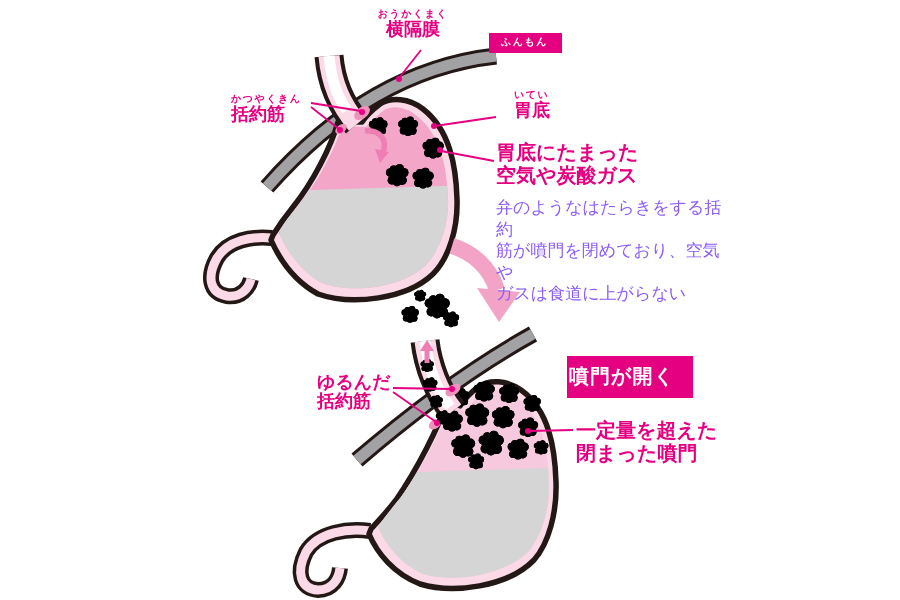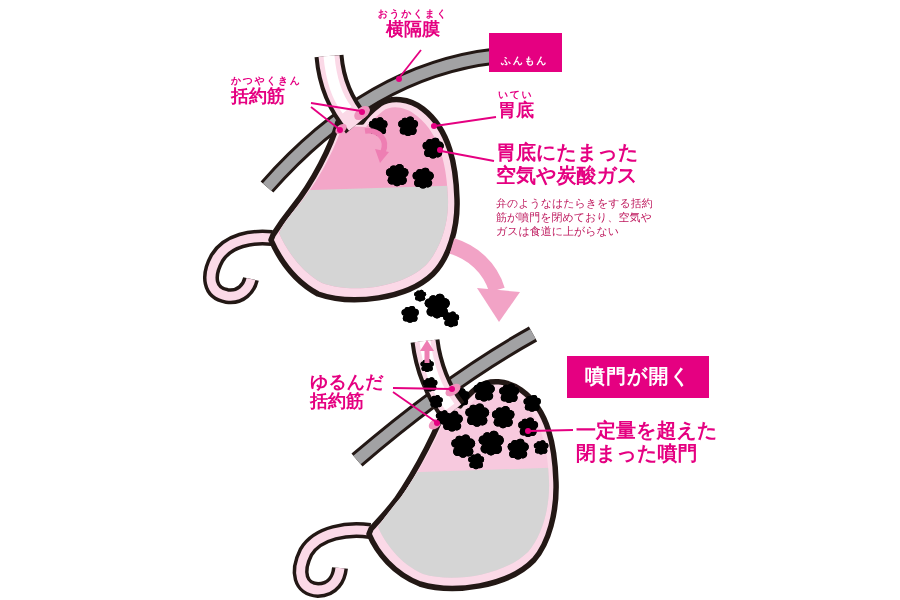--- a/index.html
+++ b/index.html
@@ -7,27 +7,27 @@
   .canvas{position:relative;width:768px;height:600px;background:#ffffff;overflow:hidden;
           font-family:"DejaVu Sans",sans-serif;}
   .abs{position:absolute;}
   svg{position:absolute;left:0;top:0;}
 
   .furigana{display:block;font-size:10px;font-weight:700;color:var(--mag);letter-spacing:1.5px;line-height:1.1;}
   .kanji-label{font-size:18px;font-weight:700;color:var(--mag);line-height:1.08;white-space:pre-line;}
   .center{text-align:center;}
 
   .badge{background:var(--mag);color:#fff;font-weight:700;}
-  .badge .furigana{color:#fff;text-align:center;padding-right:2px;margin-top:19px;}
+  .badge .furigana{color:#fff;text-align:center;padding-right:2px;}
   .badge-main{font-size:20px;letter-spacing:1px;line-height:1.15;}
   .badge-top{padding:3px 12px 6px 12px;}
-  .badge-bottom{padding:9px 18px 10px 18px;}
+  .badge-bottom{padding:9px 18px 10px 2px;}
 
   .heading{font-size:20px;font-weight:700;color:var(--mag);line-height:1.13;white-space:pre-line;}
-  .desc{font-size:11px;color:#be185d;line-height:1.27;white-space:pre-line;}
+  .desc{font-size:17px;color:#8b5cf6;line-height:1.27;white-space:pre-line;}
 
   
   .band-o{stroke:#231815;stroke-width:17;fill:none;}
   .band-i{stroke:#a2a2a4;stroke-width:11;fill:none;}
   .duo-o{stroke:#231815;stroke-width:16;fill:none;}
   .duo-i{stroke:#fbd9e7;stroke-width:9;fill:none;}
   .wall{fill:#fbd9e7;stroke:#231815;stroke-width:5.5;stroke-linejoin:round;}
   .eso-o{stroke:#231815;stroke-width:29;fill:none;}
   .eso-p{stroke:#fbd9e7;stroke-width:21;fill:none;}
   .eso-w{stroke:#fff;stroke-width:11;fill:none;}
@@ -264,38 +264,38 @@
 
   <div class="abs center" style="left:368px;top:8px;width:90px;">
     <span class="furigana">おうかくまく</span>
     <span class="kanji-label">横隔膜</span>
   </div>
 
   <div class="abs badge badge-top" style="left:489px;top:33px;">
     <span class="furigana">ふんもん</span>
   </div>
 
-  <div class="abs" style="left:231px;top:75px;">
+  <div class="abs" style="left:231px;top:93px;">
     <span class="furigana">かつやくきん</span>
     <span class="kanji-label">括約筋</span>
   </div>
 
-  <div class="abs" style="left:498px;top:89px;">
+  <div class="abs" style="left:514px;top:89px;">
     <span class="furigana">いてい</span>
     <span class="kanji-label">胃底</span>
   </div>
 
   <div class="abs heading" style="left:496px;top:141px;">胃底にたまった
 空気や炭酸ガス</div>
 
   <div class="abs desc" style="left:496px;top:197px;width:232px;">弁のようなはたらきをする括約
 筋が噴門を閉めており、空気や
 ガスは食道に上がらない</div>
 
-  <div class="abs kanji-label" style="left:310px;top:372px;">ゆるんだ
+  <div class="abs kanji-label" style="left:317px;top:372px;">ゆるんだ
 括約筋</div>
 
   <div class="abs badge badge-bottom" style="left:567px;top:356px;">
     <span class="badge-main">噴門が開く</span>
   </div>
 
   <div class="abs heading" style="left:576px;top:419px;">一定量を超えた
 閉まった噴門</div>
 
 

